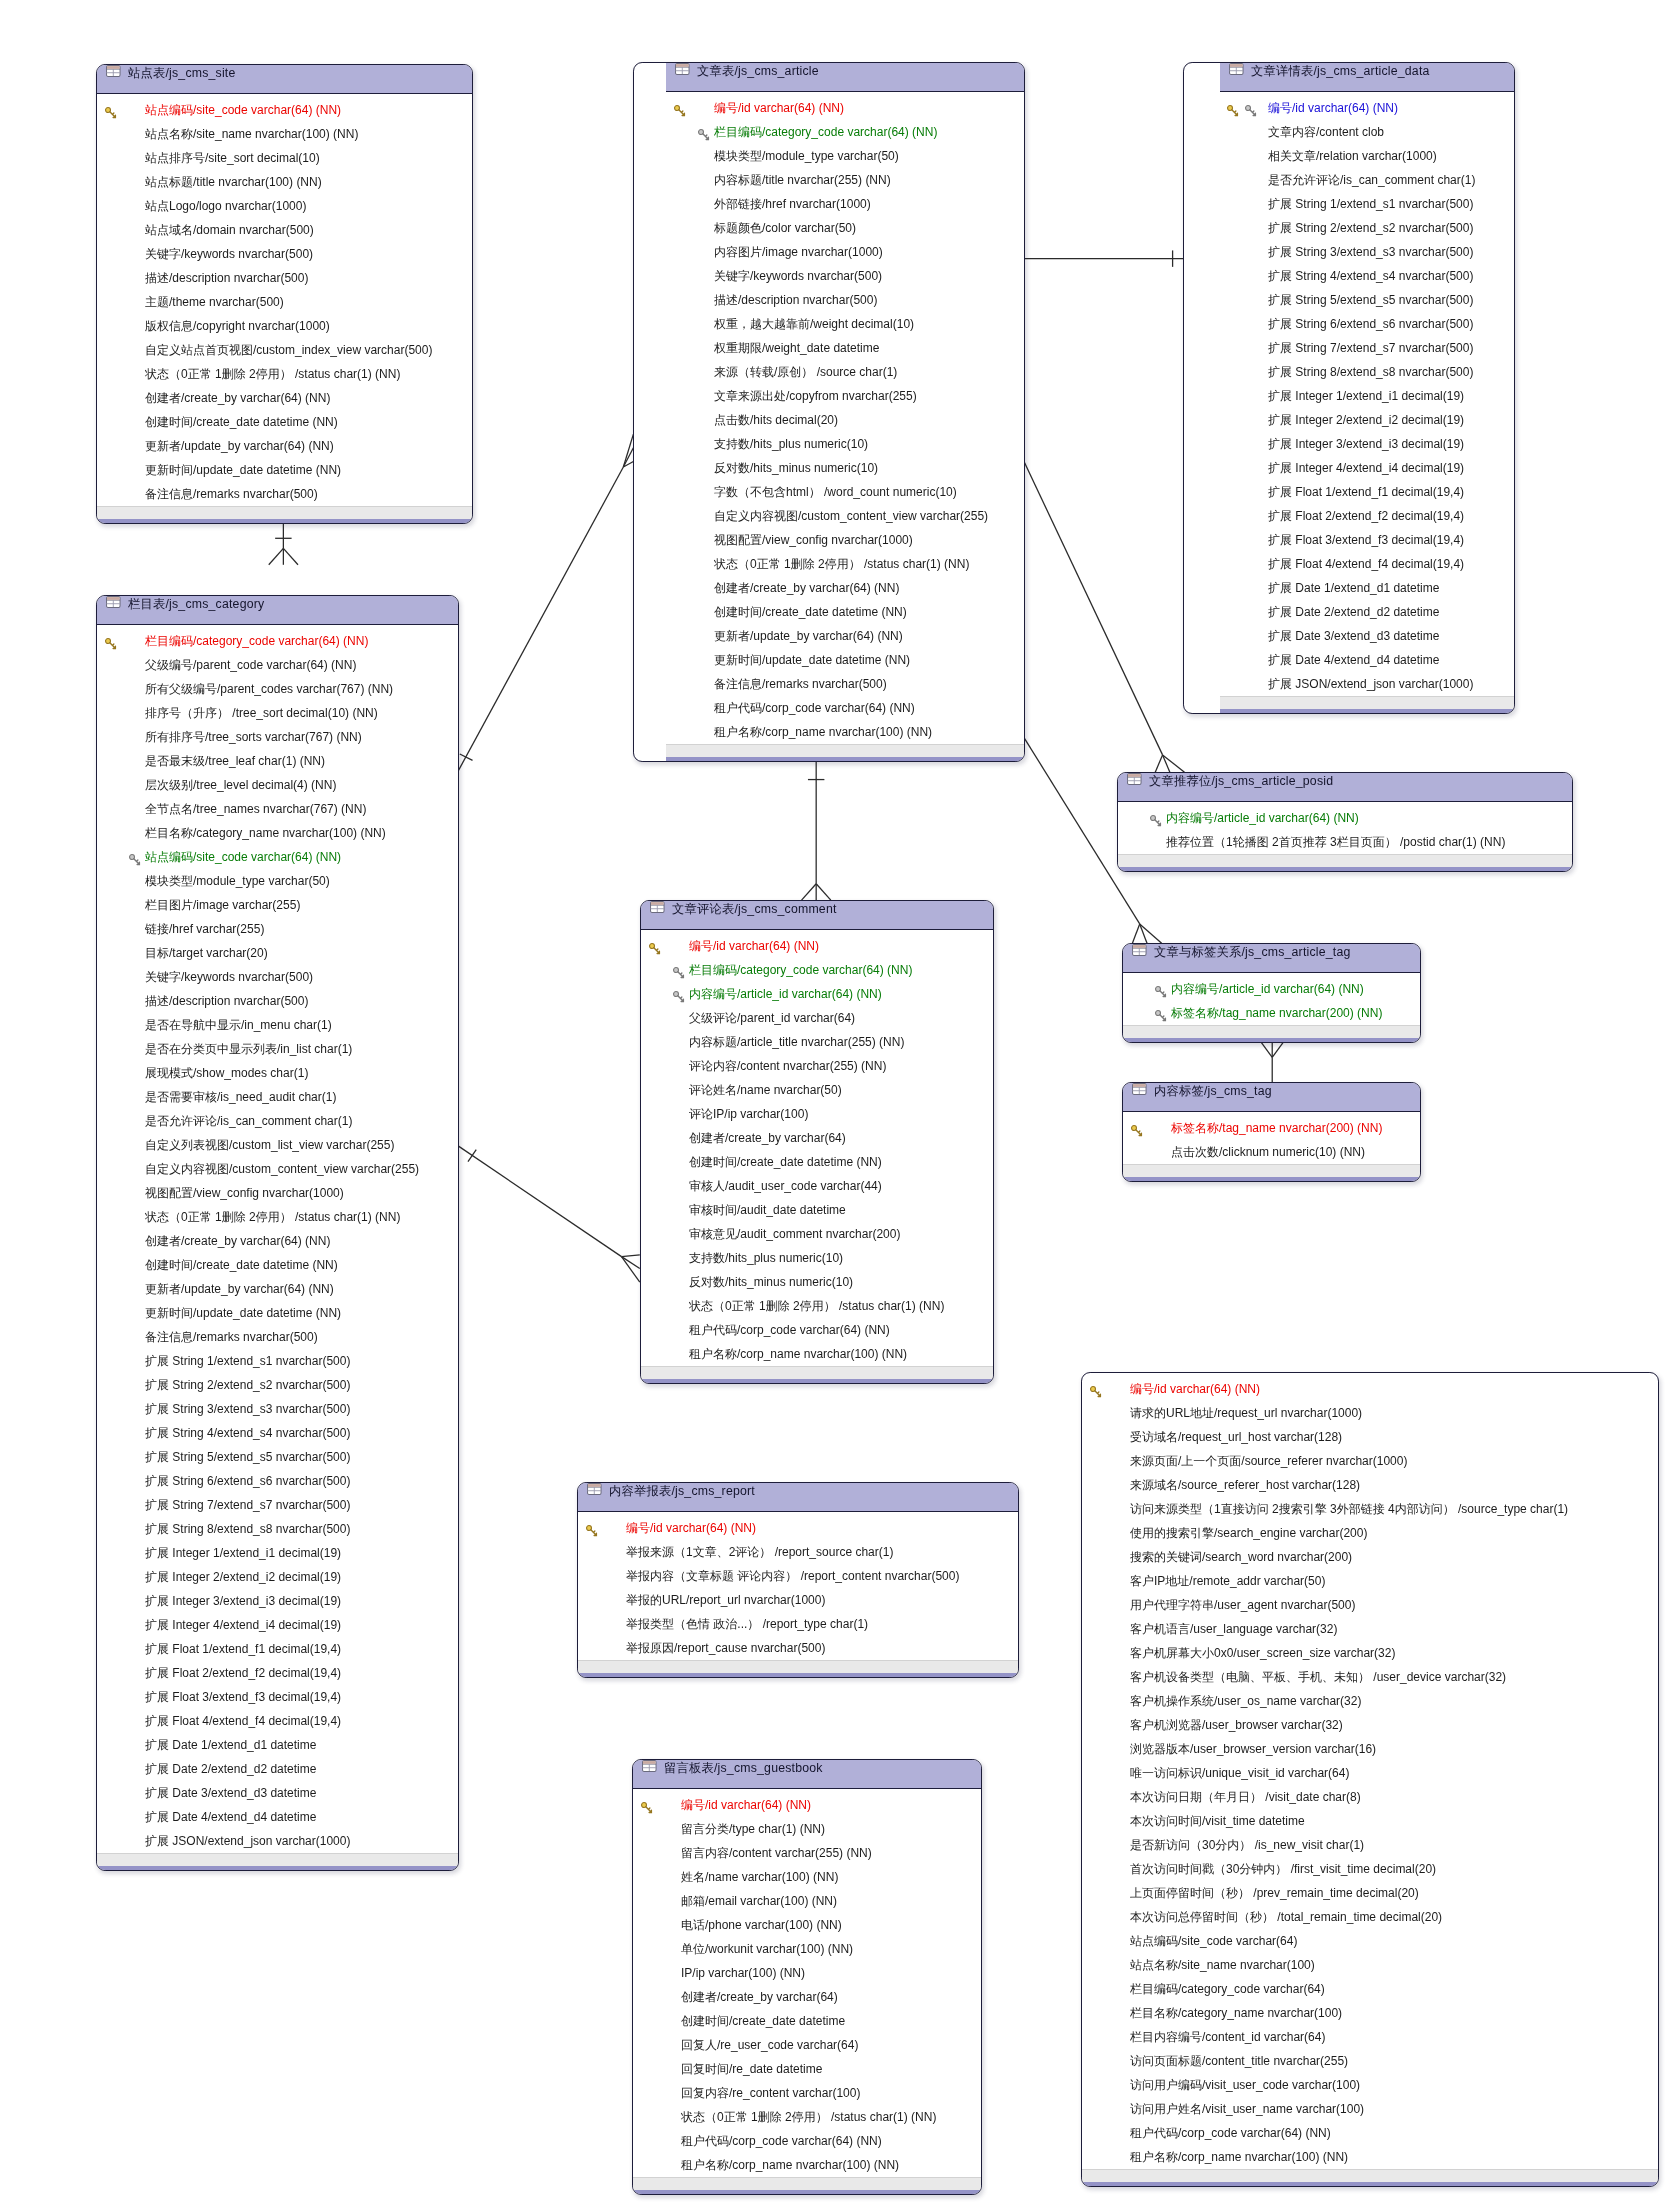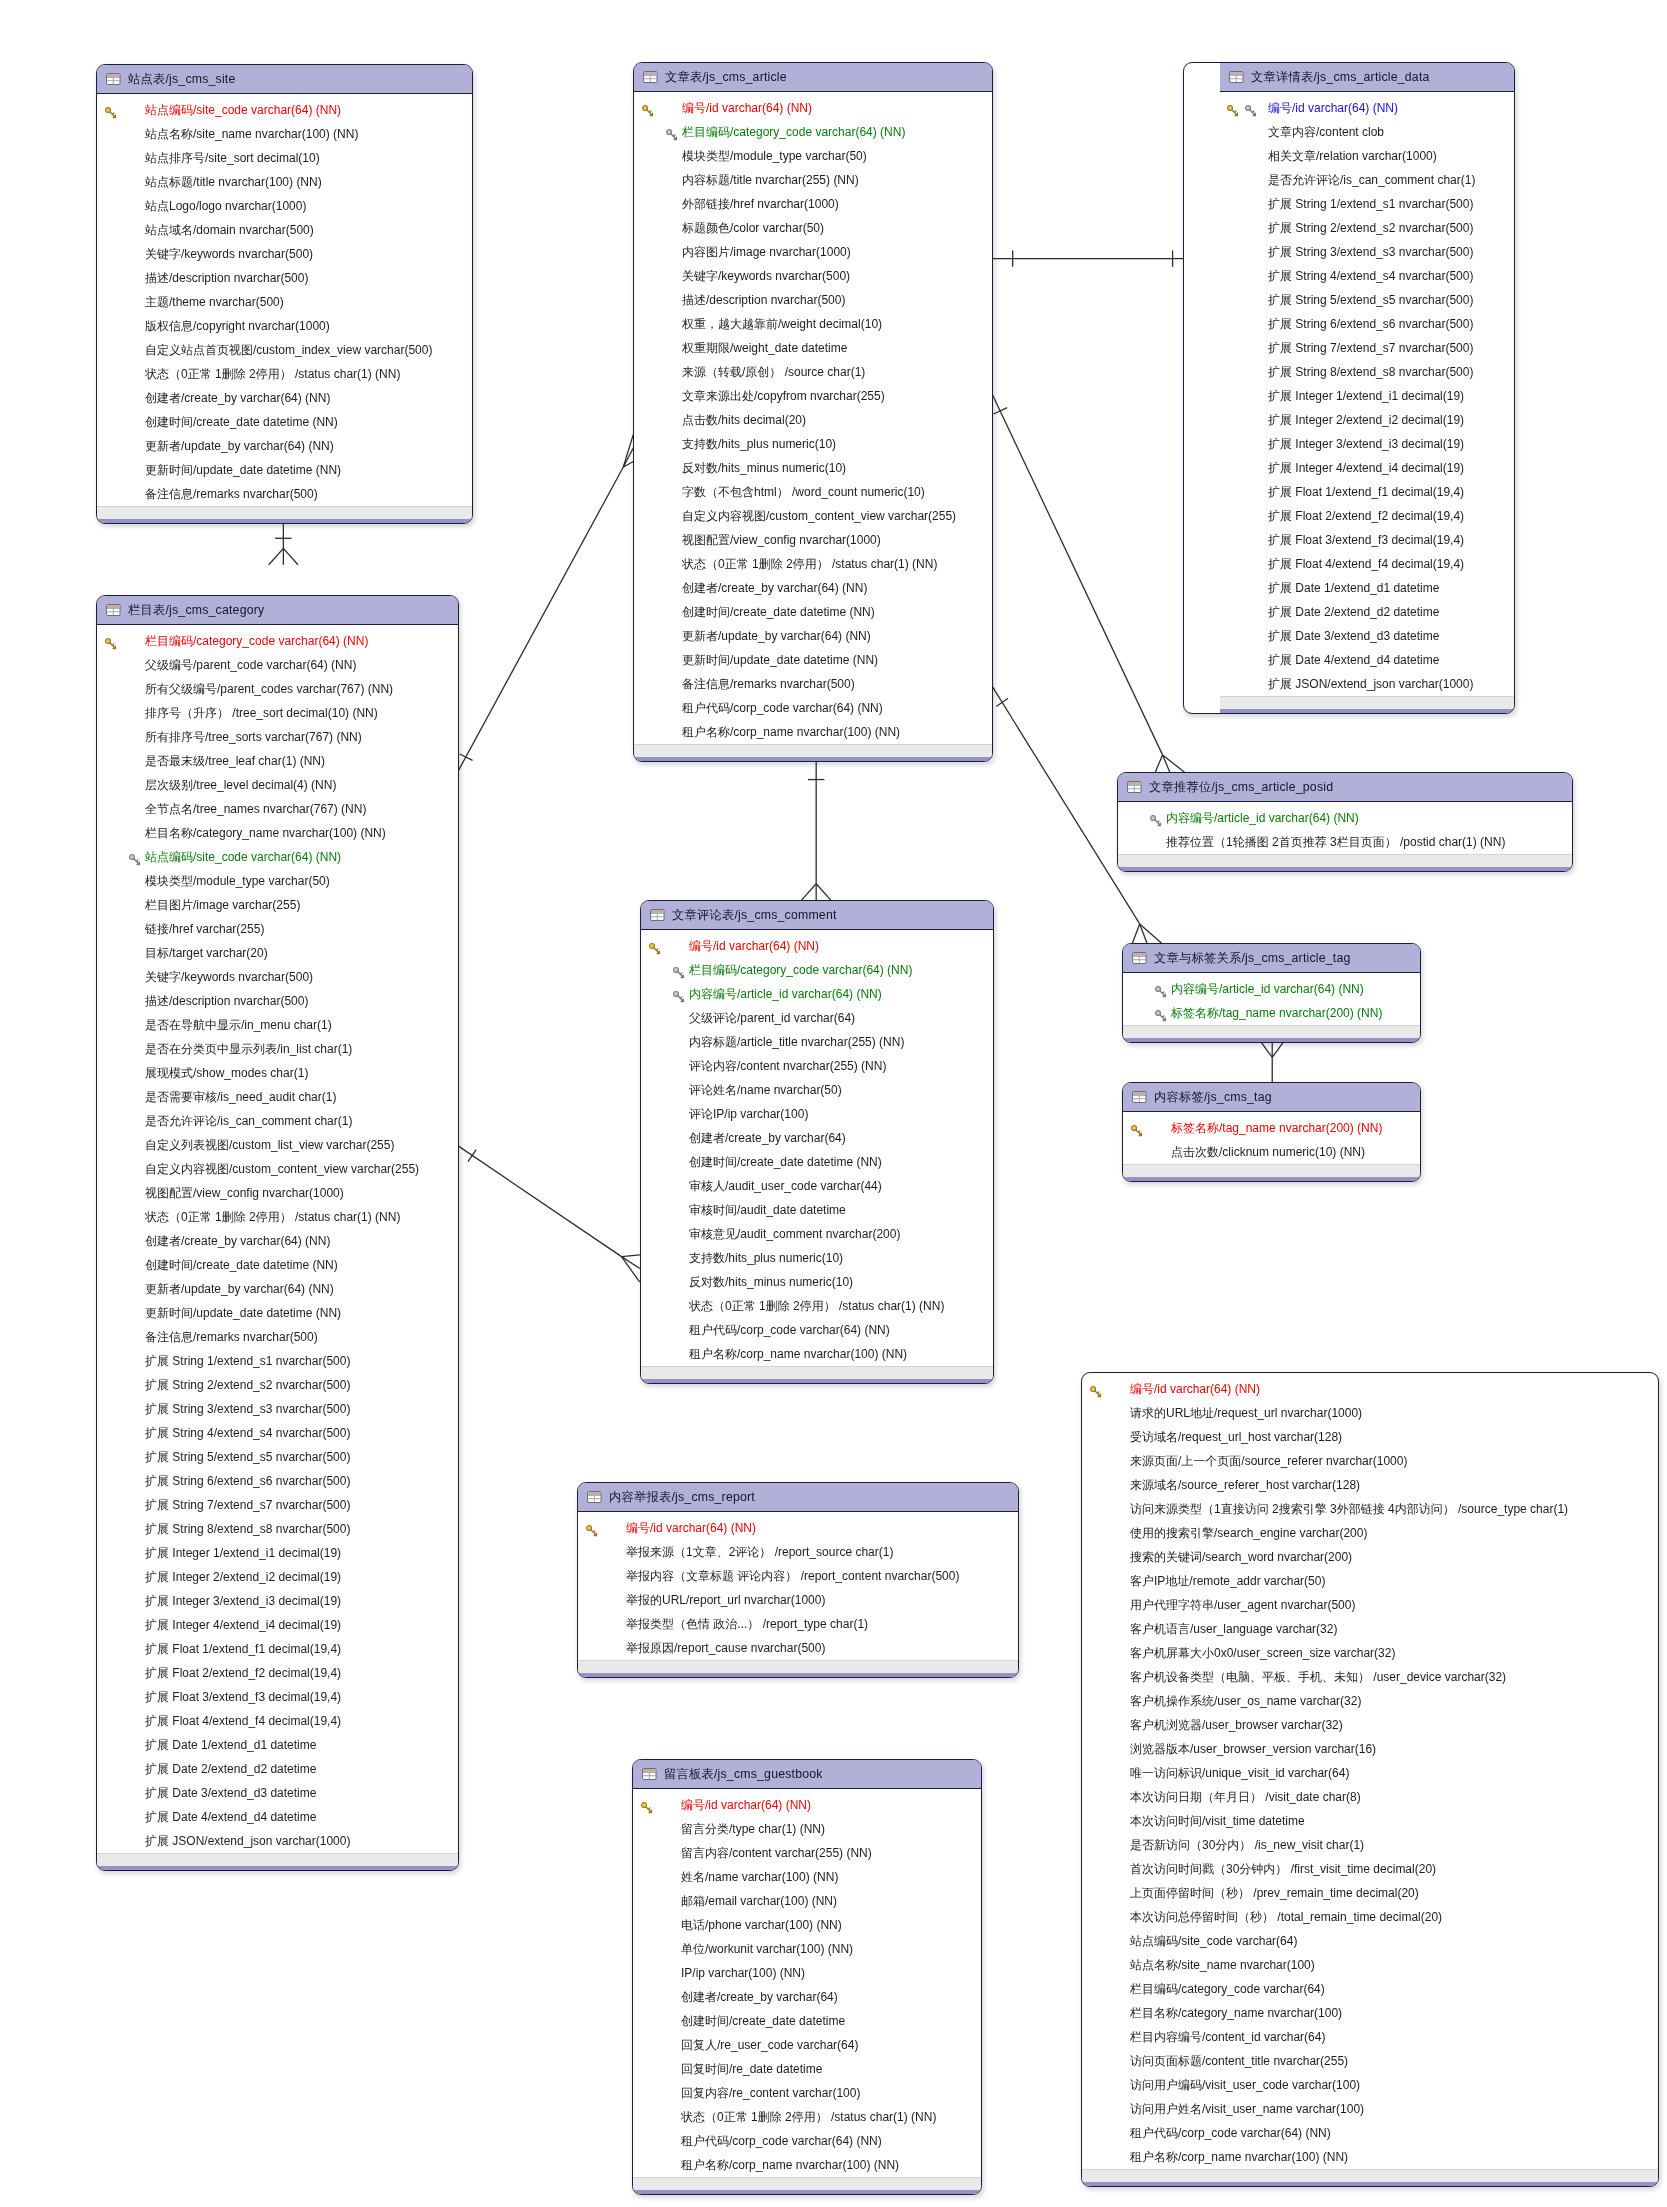--- a/index.html
+++ b/index.html
@@ -8,21 +8,21 @@
     font-family:"Liberation Sans","DejaVu Sans",sans-serif;
   }
   #rel-svg{position:absolute;left:0;top:0;width:1668px;height:2208px;}
   #rel-svg line{stroke:#2b2b2b;stroke-width:1.4;fill:none;}
   .tbl{
     position:absolute;background:#ffffff;border:1.8px solid #1d1d3a;border-radius:9.1px;
     box-shadow:1.8px 2.7px 4.6px rgba(40,40,70,.18);overflow:hidden;
   }
   .hd{
     height:29px;background:#b1b0d8;border-bottom:1.8px solid #1d1d3a;
-    display:flex;align-items:center;padding:0 7.3px 0 9.1px;box-sizing:border-box;
+    display:flex;padding:0 7.3px 0 9.1px;box-sizing:border-box;
   }
   .hd .tico{flex:0 0 auto;margin-right:7.3px;display:inline-flex;}
   .hd .ttl{font-size:12.3px;color:#14142c;white-space:nowrap;letter-spacing:0.2px;}
   .bd{padding:2.7px 0 0.9px 0;}
   .row{position:relative;height:24px;line-height:24px;padding-left:48px;white-space:nowrap;}
   .row .ft{font-size:12px;color:#1c1c1c;}
   .row.k-pk   .ft{color:#ec0400;}
   .row.k-fk   .ft{color:#077c07;}
   .row.k-pkfk .ft{color:#1a10d8;}
   .key{position:absolute;top:5.5px;width:13.7px;height:13.7px;}
@@ -181,21 +181,21 @@
         <div class="row"><span class="ft">扩展 Float 4/extend_f4 decimal(19,4)</span></div>
         <div class="row"><span class="ft">扩展 Date 1/extend_d1 datetime</span></div>
         <div class="row"><span class="ft">扩展 Date 2/extend_d2 datetime</span></div>
         <div class="row"><span class="ft">扩展 Date 3/extend_d3 datetime</span></div>
         <div class="row"><span class="ft">扩展 Date 4/extend_d4 datetime</span></div>
         <div class="row"><span class="ft">扩展 JSON/extend_json varchar(1000)</span></div>
       </div>
       <div class="fstrip"></div>
       <div class="fbar"></div>
     </div>
-    <div class="tbl" style="left: 633px; top: 62px; width: 358px;">
+    <div class="tbl" style="left: 633px; top: 62px; width: 358px; padding-left: 32px;">
       <div class="hd">
         <span class="tico">
           <svg width="14.6" height="12" viewBox="0 0 16 13">
             <rect x="0.6" y="0.6" width="14.8" height="11.8" rx="1.6" fill="#ffffff" stroke="#6b6b7e" stroke-width="1.1"></rect>
             <path d="M0.6 4.4 h14.8" stroke="#6b6b7e" stroke-width="1"></path>
             <rect x="1.1" y="1.1" width="13.8" height="3" fill="#c9aaa2"></rect>
             <path d="M8 4.4 v7.6 M0.6 8.4 h14.8" stroke="#9a9aae" stroke-width="1"></path>
           </svg>
         </span>
         <span class="ttl">文章表/js_cms_article</span>

